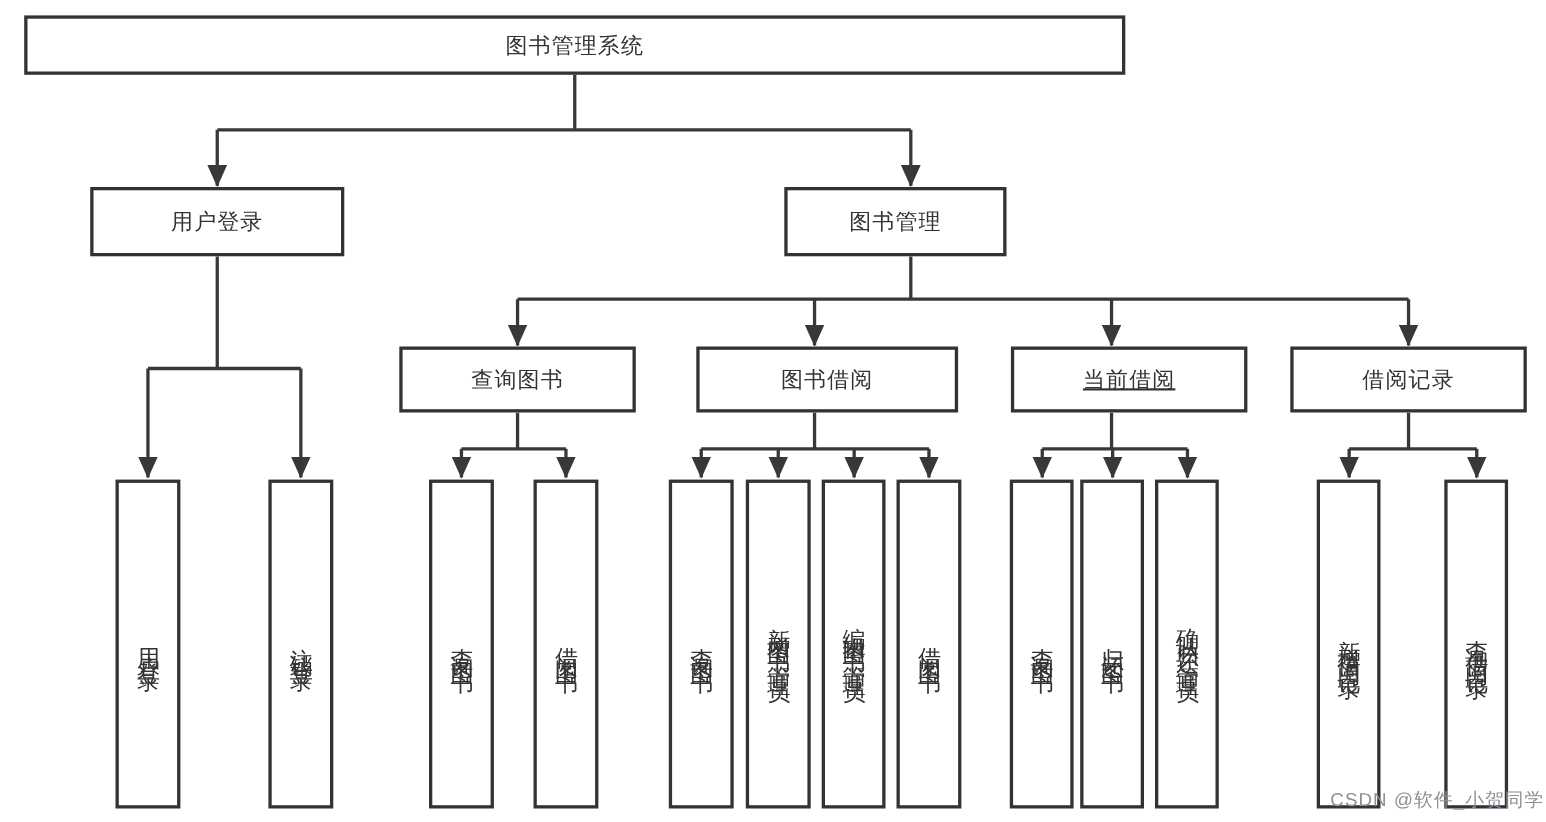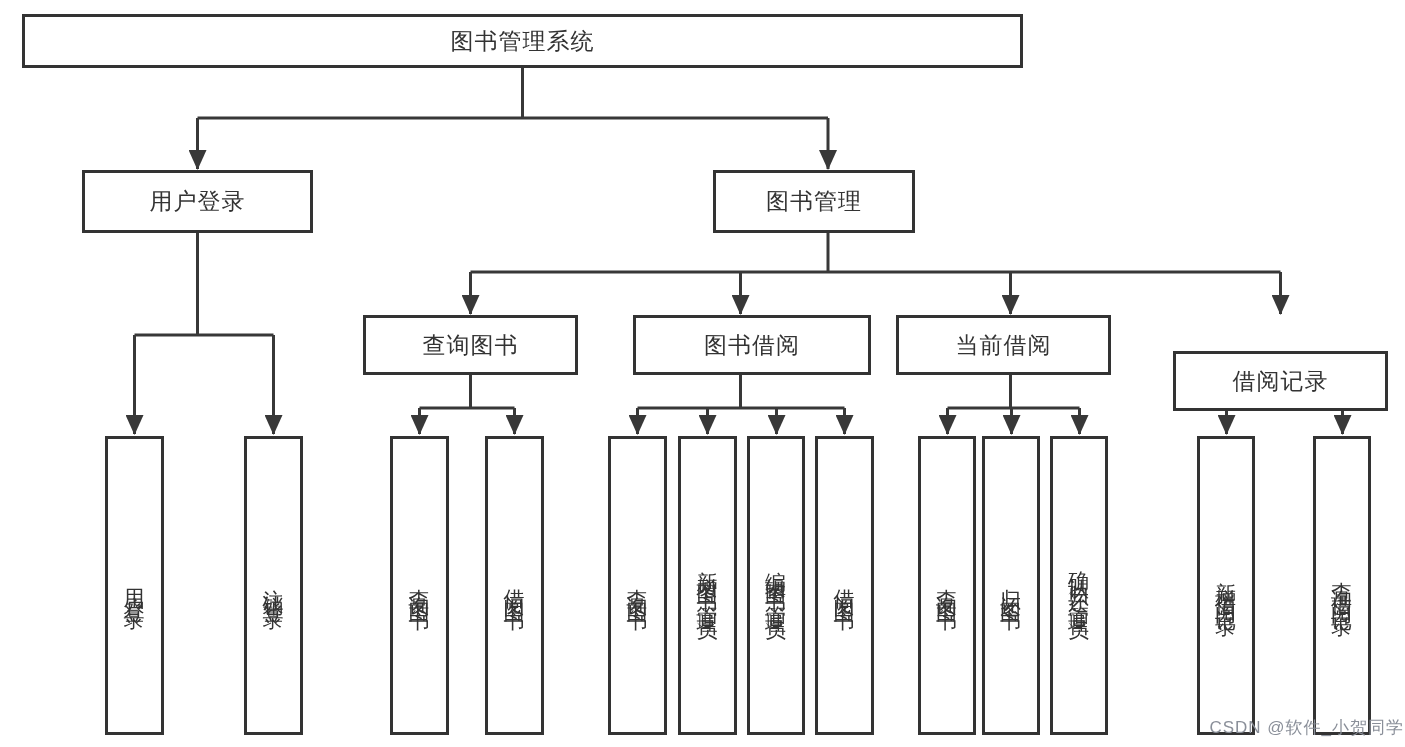--- a/index.html
+++ b/index.html
@@ -11,21 +11,21 @@
     overflow:hidden;
   }
   #wires{position:absolute;left:0;top:0;z-index:1;}
   .hbox{
     position:absolute;
     box-sizing:border-box;
     border:3px solid #333333;
     background:#ffffff;
     display:flex;align-items:center;justify-content:center;
     color:#333333;
-    font-size:23px;
+    font-size:20px;
     letter-spacing:1px;
     z-index:2;
   }
   .vbox{
     position:absolute;
     box-sizing:border-box;
     border:3px solid #333333;
     background:#ffffff;
     display:flex;align-items:center;justify-content:center;
     color:#333333;
@@ -113,24 +113,24 @@
   <div class="hbox" style="left:713px;top:170px;width:202px;height:63px;">
     <span>图书管理</span>
   </div>
 
   <div class="hbox" style="left:363px;top:315px;width:215px;height:60px;">
     <span>查询图书</span>
   </div>
   <div class="hbox" style="left:633px;top:315px;width:238px;height:60px;">
     <span>图书借阅</span>
   </div>
-  <div class="hbox" style="left:896px;top:315px;width:215px;height:60px;">
+  <div class="hbox" style="left:919px;top:315px;width:215px;height:60px;text-decoration:underline;">
     <span>当前借阅</span>
   </div>
-  <div class="hbox" style="left:1173px;top:315px;width:215px;height:60px;margin-top:36px;">
+  <div class="hbox" style="left:1173px;top:315px;width:215px;height:60px;">
     <span>借阅记录</span>
   </div>
 
   <div class="vbox" style="left:105px;top:436px;width:59px;height:299px;">
     <span>用户登录</span>
   </div>
   <div class="vbox" style="left:244px;top:436px;width:59px;height:299px;">
     <span>注销登录</span>
   </div>
 

